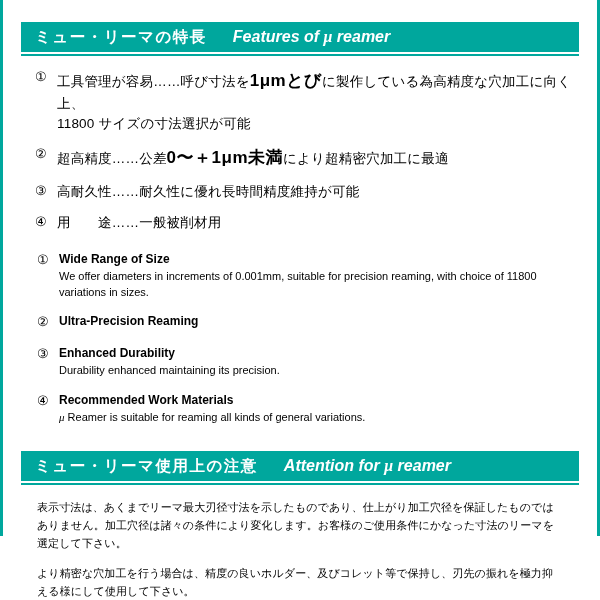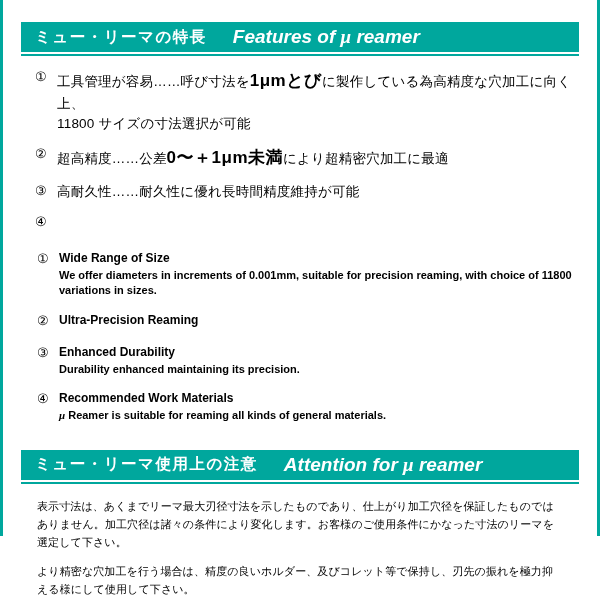--- a/index.html
+++ b/index.html
@@ -39,21 +39,21 @@
   }
   .section-head .jp {
     color: #ffffff;
     font-size: 15.5px;
     font-weight: bold;
     letter-spacing: 1.5px;
     white-space: nowrap;
   }
   .section-head .en {
     color: #ffffff;
-    font-size: 19px;
+    font-size: 16px;
     font-weight: bold;
     font-style: italic;
     margin-left: 26px;
     white-space: nowrap;
   }
   .section-head .en .mu {
     font-style: italic;
     font-family: "Liberation Serif", serif;
   }
   .rule {
@@ -106,21 +106,21 @@
     line-height: 1.42;
   }
   .en-title {
     font-weight: bold;
     font-size: 12px;
     display: block;
     margin-bottom: 1px;
   }
   .en-desc {
     display: block;
-    font-weight: bold;
+    font-weight: normal;
     font-size: 11px;
     line-height: 1.42;
   }
   .serif-mu {
     font-family: "Liberation Serif", serif;
     font-style: italic;
   }
 
   
   .notice {
@@ -156,20 +156,21 @@
         <li>
           <span class="num">②</span>
           <span class="jptext"><span>超高精度……公差</span><span class="big">0〜＋1μm未満</span><span>により超精密穴加工に最適</span></span>
         </li>
         <li>
           <span class="num">③</span>
           <span class="jptext">高耐久性……耐久性に優れ長時間精度維持が可能</span>
         </li>
         <li>
           <span class="num">④</span>
+          <span class="jptext">用　　途……一般被削材用</span>
         </li>
       </ul>
 
       <ul class="enlist">
         <li>
           <span class="num">①</span>
           <span class="en-body">
             <span class="en-title">Wide Range of Size</span>
             <span class="en-desc">We offer diameters in increments of 0.001mm, suitable for precision reaming, with choice of 11800 variations in sizes.</span>
           </span>
@@ -184,21 +185,21 @@
           <span class="num">③</span>
           <span class="en-body">
             <span class="en-title">Enhanced Durability</span>
             <span class="en-desc">Durability enhanced maintaining its precision.</span>
           </span>
         </li>
         <li>
           <span class="num">④</span>
           <span class="en-body">
             <span class="en-title">Recommended Work Materials</span>
-            <span class="en-desc"><span class="serif-mu">μ</span><span> Reamer is suitable for reaming all kinds of general materials.</span></span>
+            <span class="en-desc"><span class="serif-mu">μ</span><span> Reamer is suitable for reaming all kinds of general variations.</span></span>
           </span>
         </li>
       </ul>
     </div>
 
     <div class="sec2-wrap">
       <div class="section-head">
         <span class="jp">ミュー・リーマ使用上の注意</span>
         <span class="en"><span>Attention for </span><span class="mu">μ</span><span> reamer</span></span>
       </div>

